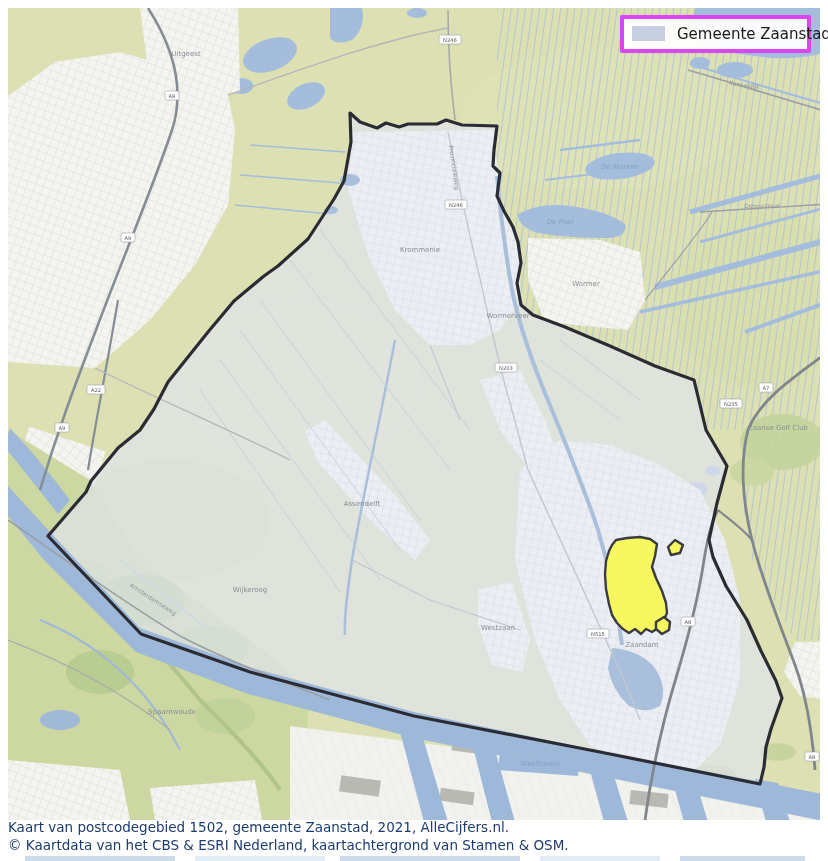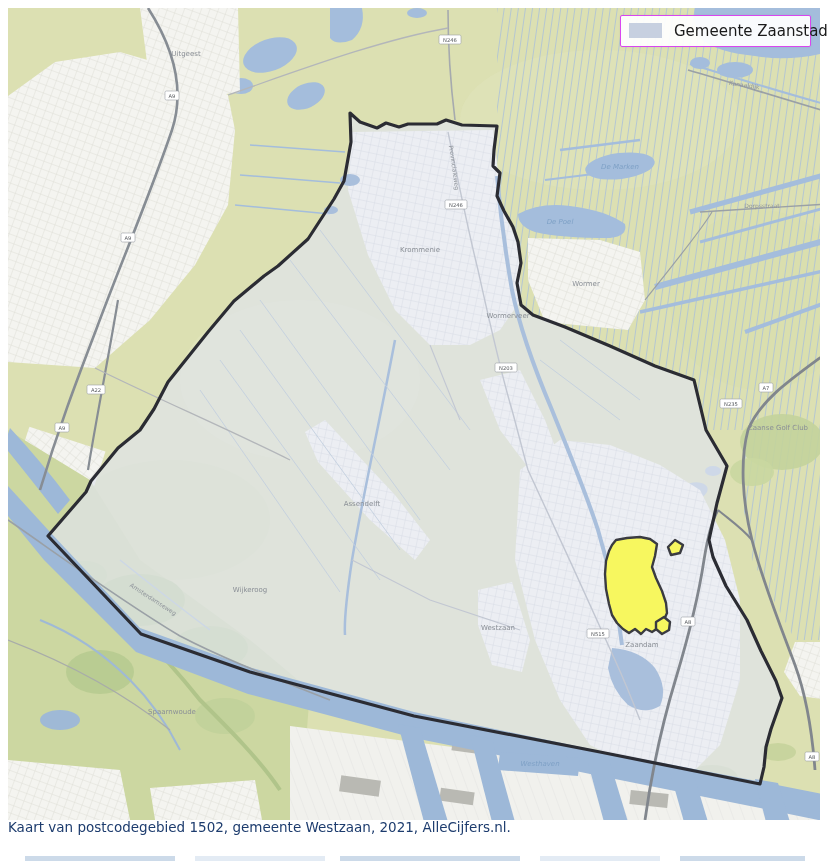--- a/index.html
+++ b/index.html
@@ -1,21 +1,21 @@
 <!DOCTYPE html>
 <html><head>
 <meta charset="utf-8">
 <style>
   html,body{margin:0;padding:0;background:#ffffff;}
   #stage{position:relative;width:828px;height:861px;background:#ffffff;overflow:hidden;
          font-family:"DejaVu Sans","Liberation Sans",sans-serif;}
   #map-svg{position:absolute;left:0;top:0;}
   
   .legend{position:absolute;left:620px;top:15px;width:191px;box-sizing:border-box;
-          background:rgba(255,255,255,0.93);border:1px solid #d946ef;border-radius:2px;
+          background:rgba(255,255,255,0.93);border:4px solid #d946ef;border-radius:2px;
           padding:5px 8px 6px 8px;display:flex;flex-direction:column;gap:3px;
           box-shadow:0 0 2px rgba(0,0,0,0.08);}
   .legend-row{display:flex;align-items:center;height:19px;}
   .legend-swatch{width:33px;height:15px;margin-right:12px;flex:0 0 auto;}
   .legend-label{font-size:15px;color:#1a1a1a;white-space:nowrap;}
   
   .caption{position:absolute;left:8px;top:819px;width:812px;line-height:17.5px;
            font-size:13.5px;color:#1d3c6e;}
   
   text{font-family:"DejaVu Sans","Liberation Sans",sans-serif;}
@@ -285,16 +285,17 @@
 </svg>
 
 <div class="legend">
   <div class="legend-row">
     <span class="legend-swatch" style="background: rgb(199, 208, 224);"></span>
     <span class="legend-label">Gemeente Zaanstad</span>
   </div>
 </div>
 
 <div class="caption">
-  <div>Kaart van postcodegebied 1502, gemeente Westzaan, 2021, AlleCijfers.nl.</div>
+  <div>Kaart van postcodegebied 1502, gemeente Zaanstad, 2021, AlleCijfers.nl.</div>
+  <div>© Kaartdata van het CBS &amp; ESRI Nederland, kaartachtergrond van Stamen &amp; OSM.</div>
 </div>
 
 </div>
 
 </body></html>

